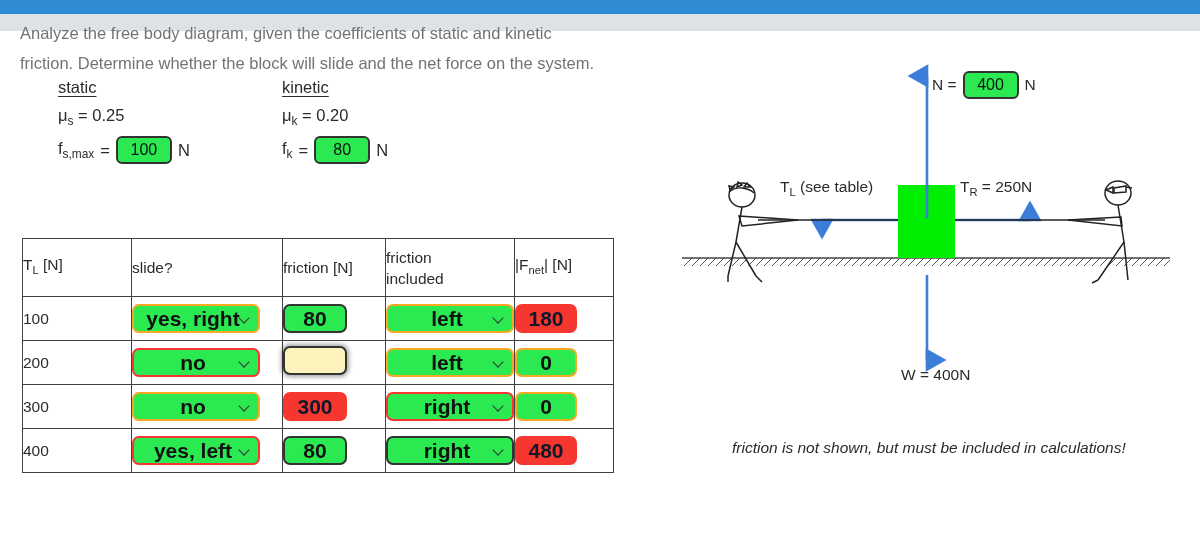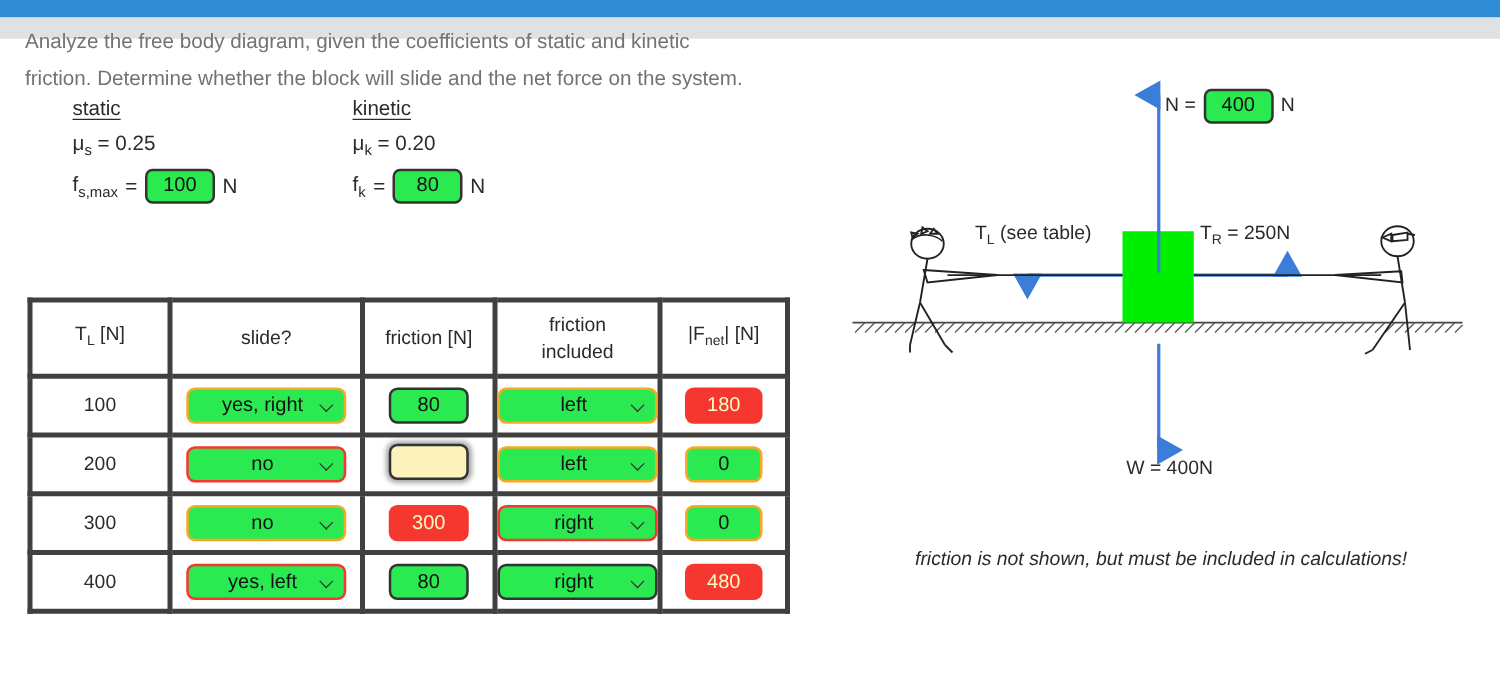--- a/index.html
+++ b/index.html
@@ -58,52 +58,52 @@
   }
   .coef-input { width: 56px; }
 
   
   table.grid {
     position: absolute; left: 22px; top: 238px;
     border-collapse: collapse; width: 586px;
     table-layout: fixed;
   }
   table.grid th, table.grid td {
-    border: 4px solid #404040; text-align: center; vertical-align: middle;
+    border: 1px solid #404040; text-align: left; vertical-align: middle;
     color: #2b2b2b; font-size: 15.5px; padding: 0;
   }
   table.grid th { height: 57px; font-weight: normal; line-height: 21px; }
   table.grid td { height: 43px; }
   .col-tl   { width: 108px; }
   .col-sl   { width: 150px; }
   .col-fr   { width: 102px; }
   .col-dir  { width: 128px; }
   .col-fn   { width: 98px; }
 
   
   .w {
     display: inline-flex; align-items: center; justify-content: center;
     box-sizing: border-box; border-radius: 7px; position: relative;
-    font-size: 16px; height: 29px;
+    font-size: 21px; height: 29px; font-weight: bold;
   }
   .sel { width: 128px; padding-right: 6px; }
   .sel .chev {
     position:absolute; right: 9px; top: 50%; transform: translateY(-55%);
     width: 9px; height: 9px;
   }
   .sel .chev::before {
     content:""; position:absolute; left:0; top:0;
     width:7px; height:7px; border-right:1.6px solid #333;
     border-bottom:1.6px solid #333; transform: rotate(45deg);
   }
   .num  { width: 64px; }
   .fn   { width: 62px; }
 
   .bg-green  { background:#2bea51; color:#111; }
-  .bg-red    { background:#f6372f; color:#fef9c3; }
+  .bg-red    { background:#f6372f; color:#0f172a; }
   .bg-yellow { background:#fbf3bb; color:#111; }
   .bd-orange { border: 2.5px solid #f9a824; }
   .bd-red    { border: 2.5px solid #f6372f; }
   .bd-dark   { border: 2px solid #333; }
   .bd-none   { border: 0; }
   .focused   { box-shadow: 0 0 4px 2px rgba(0,0,0,0.35); }
 
   
   .diagram { position: absolute; left: 650px; top: 30px; width: 550px; height: 470px; }
   .dg-svg { position:absolute; left:0; top:0; }

